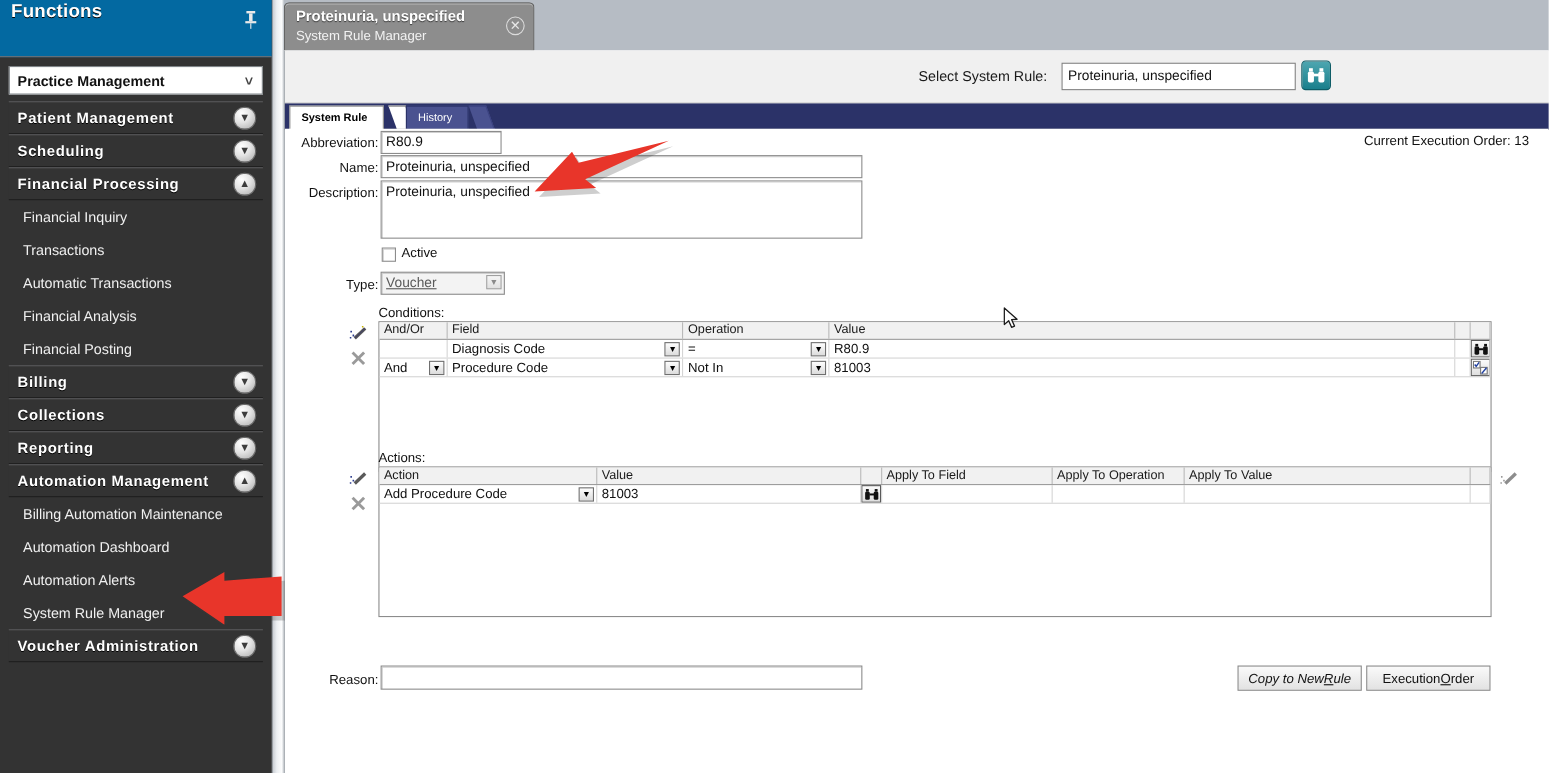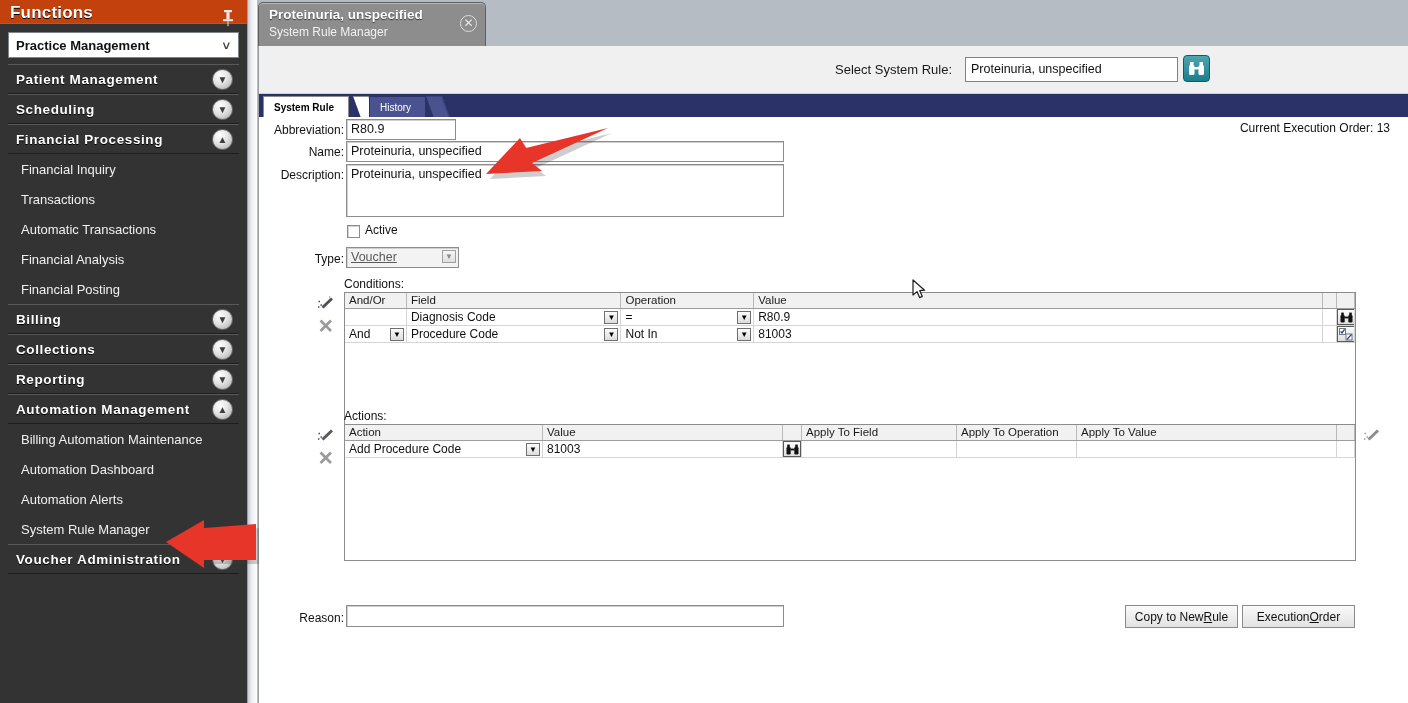--- a/index.html
+++ b/index.html
@@ -19,24 +19,24 @@
     position: absolute; left: 0; top: 0; width: 248px; height: 703px;
     background: #333333;
     border-right: 1px solid #9aa0a6;
   }
   #sidebar-scroll-edge {
     position: absolute; left: 248px; top: 0; width: 10px; height: 703px;
     background: linear-gradient(to right,#c9cdd3 0%,#eceff2 40%,#ffffff 100%);
     border-right: 1px solid #b6bcc3;
   }
   .side-header {
-    position: relative; height: 24px;
-    background: #c2410c;
+    position: relative; height: 52px;
+    background: #0369a1;
     border-bottom: 1px solid #6d7176;
-    display: flex; align-items: flex-end;
+    display: flex; align-items: flex-start;
   }
   .side-header-title {
     color: #ffffff; font-weight: bold; font-size: 17px;
     margin-left: 10px; letter-spacing: .2px;
     text-shadow: 0 1px 0 #000;
   }
   .pin-icon {
     position: absolute; right: 12px; top: 9px;
     width: 14px; height: 18px; color: #e9e9e9;
   }
@@ -517,21 +517,21 @@
             <line x1="5.5" y1="12.5" x2="15" y2="3.5" stroke="#8d8d8d" stroke-width="3"></line>
             <path d="M1.5 6.5 L3 6.5 M2.2 5.7 L2.2 7.3" stroke="#9a9a9a" stroke-width="1.2"></path>
             <path d="M3.5 10 L5 10 M4.2 9.2 L4.2 10.8" stroke="#9a9a9a" stroke-width="1.2"></path>
             <path d="M1 12 L2.4 12 M1.7 11.3 L1.7 12.7" stroke="#9a9a9a" stroke-width="1.2"></path>
           </svg>
         </div>
 
         <span class="flabel" style="left:0px; top:494px; width:85px;">Reason:</span>
         <div class="finput" style="left:87px; top:488px; width:438px; height:22px;"></div>
 
-        <div class="btn" style="left:866px; top:488px; width:113px;">
+        <div class="btn" style="left:866px; top:488px; width:113px;font-style:italic;">
           <span>Copy to New </span>
             <u>R</u>
             <span>ule</span>
         </div>
         <div class="btn" style="left:983px; top:488px; width:113px;">
           <span>Execution </span>
             <u>O</u>
             <span>rder</span>
         </div>
 

